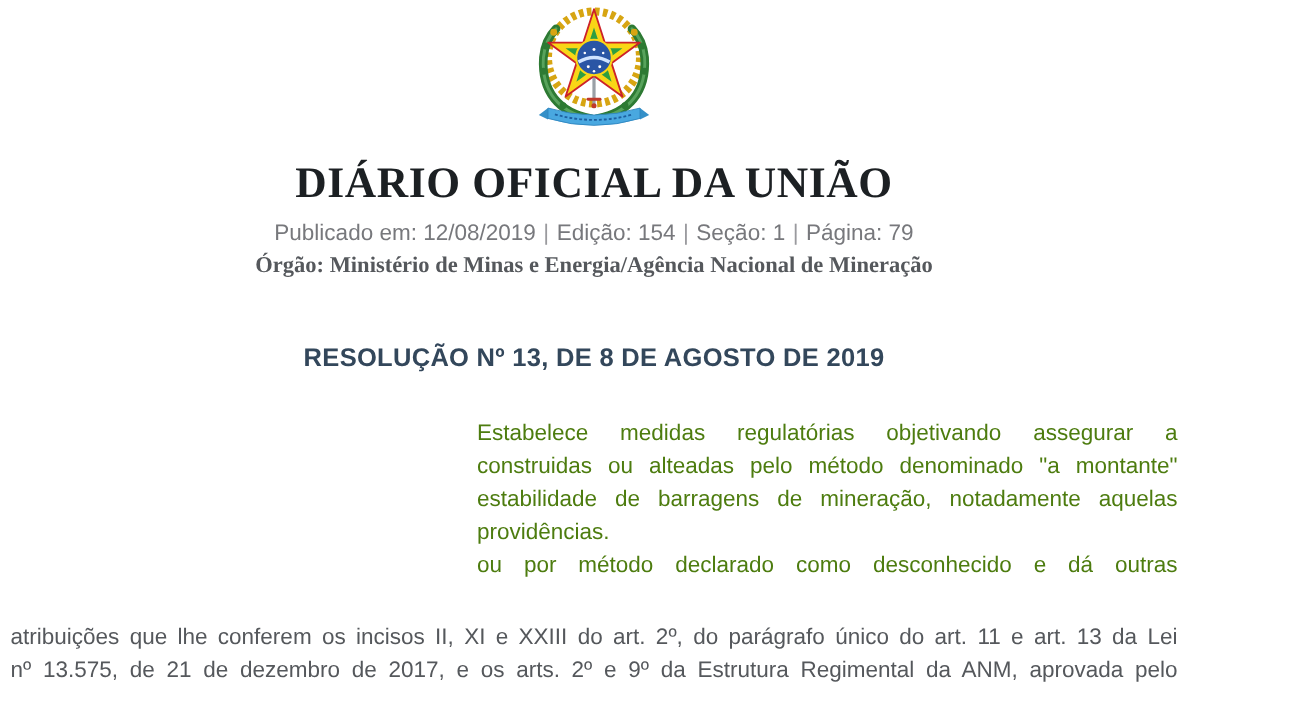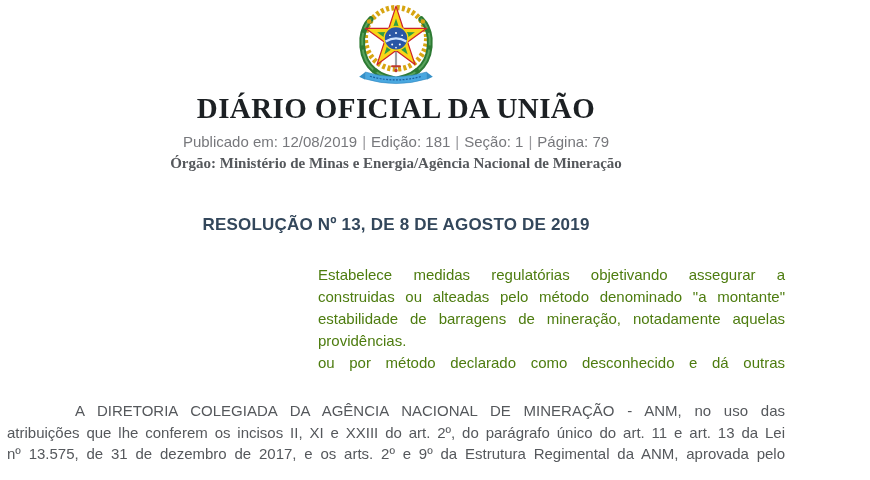--- a/index.html
+++ b/index.html
@@ -18,21 +18,21 @@
     margin-left: 7px;
     position: relative;
   }
   .emblem {
     display: block;
     width: 92px;
     height: 90px;
     margin: 1px auto 0;
   }
   .masthead-title {
-    margin: 1px 0 0;
+    margin: 15px 0 0;
     text-align: center;
     font-family: "Liberation Serif", serif;
     font-weight: bold;
     font-size: 29px;
     line-height: 33px;
     letter-spacing: 0.4px;
     color: #1c2023;
   }
   .masthead-meta {
     margin-top: 8px;
@@ -133,37 +133,36 @@
         <path d="M20,92 L12,98 L20,102 Z" fill="#3590c8"></path>
         <path d="M100,92 L108,98 L100,102 Z" fill="#3590c8"></path>
         <path d="M20,92 Q60,104 100,92 L100,101 Q60,113 20,101 Z" fill="#49a8e0" stroke="#2f86c0" stroke-width="0.8"></path>
         <path d="M26,97.5 Q60,107 94,97.5" fill="none" stroke="#1d5fa0" stroke-width="1.6" stroke-dasharray="2.5 1.8"></path>
       </svg>
     </div>
 
     <h1 class="masthead-title">DIÁRIO OFICIAL DA UNIÃO</h1>
 
     <div class="masthead-meta">
-      <span>Publicado em: 12/08/2019</span><span class="sep">|</span><span>Edição: 181</span><span class="sep">|</span><span>Seção: 1</span><span class="sep">|</span><span>Página: 79</span>
+      <span>Publicado em: 12/08/2019</span><span class="sep">|</span><span>Edição: 154</span><span class="sep">|</span><span>Seção: 1</span><span class="sep">|</span><span>Página: 79</span>
     </div>
 
     <div class="masthead-organ">Órgão: Ministério de Minas e Energia/Agência Nacional de Mineração</div>
   </header>
 
   <article>
     <h2 class="res-title">RESOLUÇÃO Nº 13, DE 8 DE AGOSTO DE 2019</h2>
 
     <div class="summary">
       <div class="jline">Estabelece medidas regulatórias objetivando assegurar a</div>
       <div class="jline">construidas ou alteadas pelo método denominado "a montante"</div>
       <div class="jline">estabilidade de barragens de mineração, notadamente aquelas</div>
       <div class="jline last">providências.</div>
       <div class="jline">ou por método declarado como desconhecido e dá outras</div>
     </div>
 
     <div class="body-par">
-      <div class="jline first">A DIRETORIA COLEGIADA DA AGÊNCIA NACIONAL DE MINERAÇÃO - ANM, no uso das</div>
       <div class="jline">atribuições que lhe conferem os incisos II, XI e XXIII do art. 2º, do parágrafo único do art. 11 e art. 13 da Lei</div>
-      <div class="jline">nº 13.575, de 31 de dezembro de 2017, e os arts. 2º e 9º da Estrutura Regimental da ANM, aprovada pelo</div>
+      <div class="jline">nº 13.575, de 21 de dezembro de 2017, e os arts. 2º e 9º da Estrutura Regimental da ANM, aprovada pelo</div>
     </div>
   </article>
 
 </div>
 
 </body></html>

